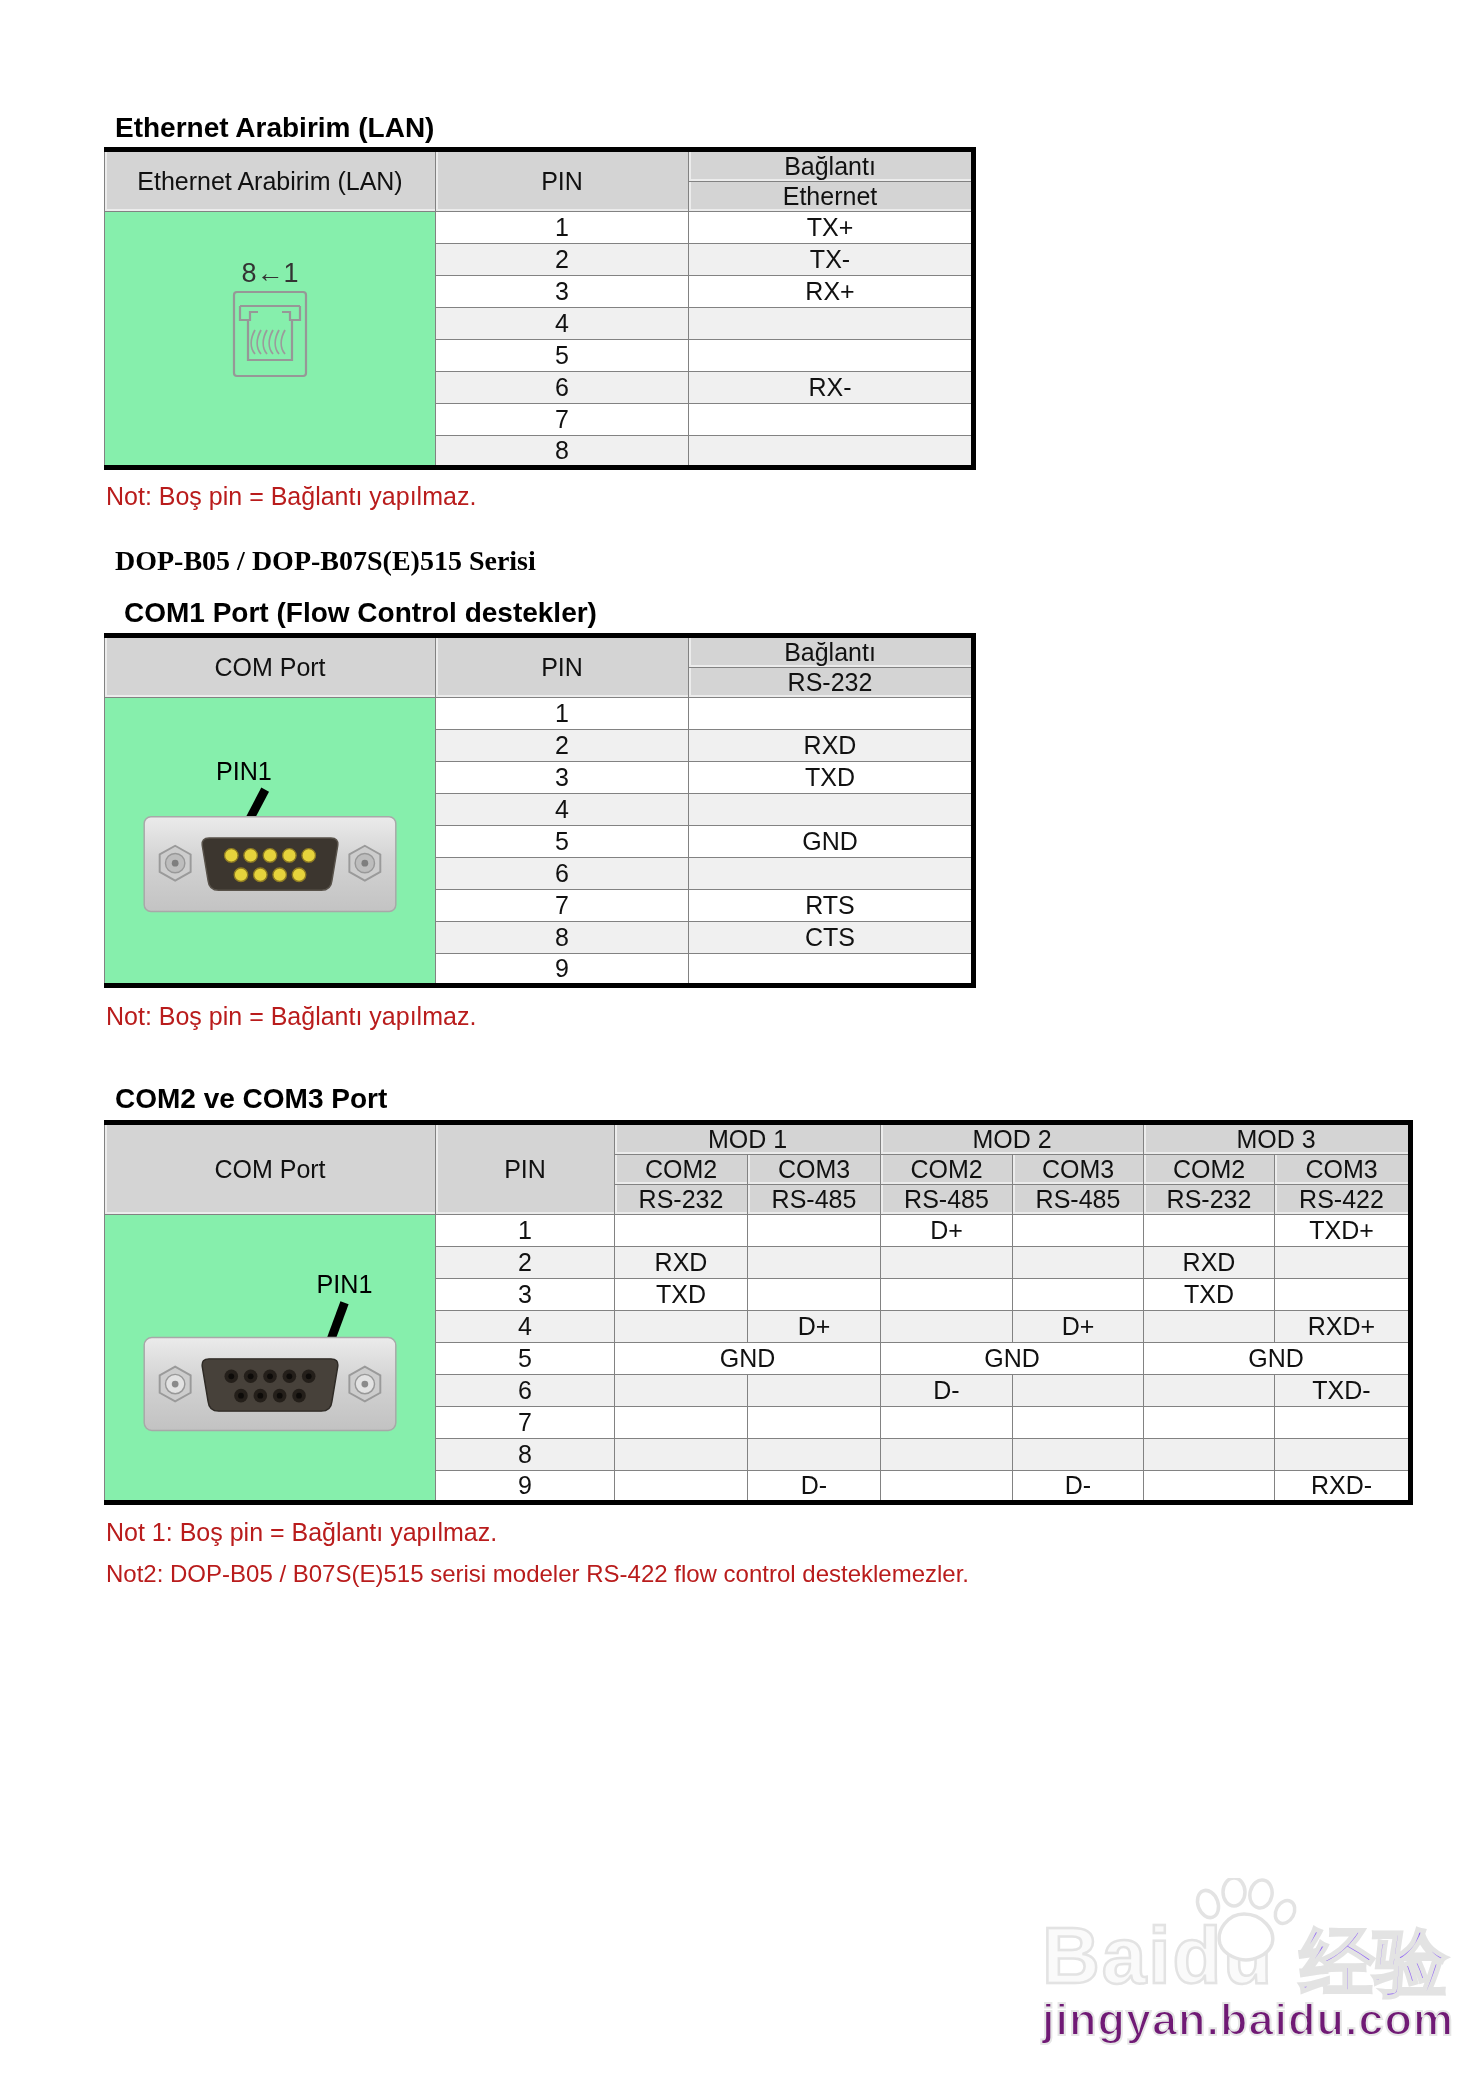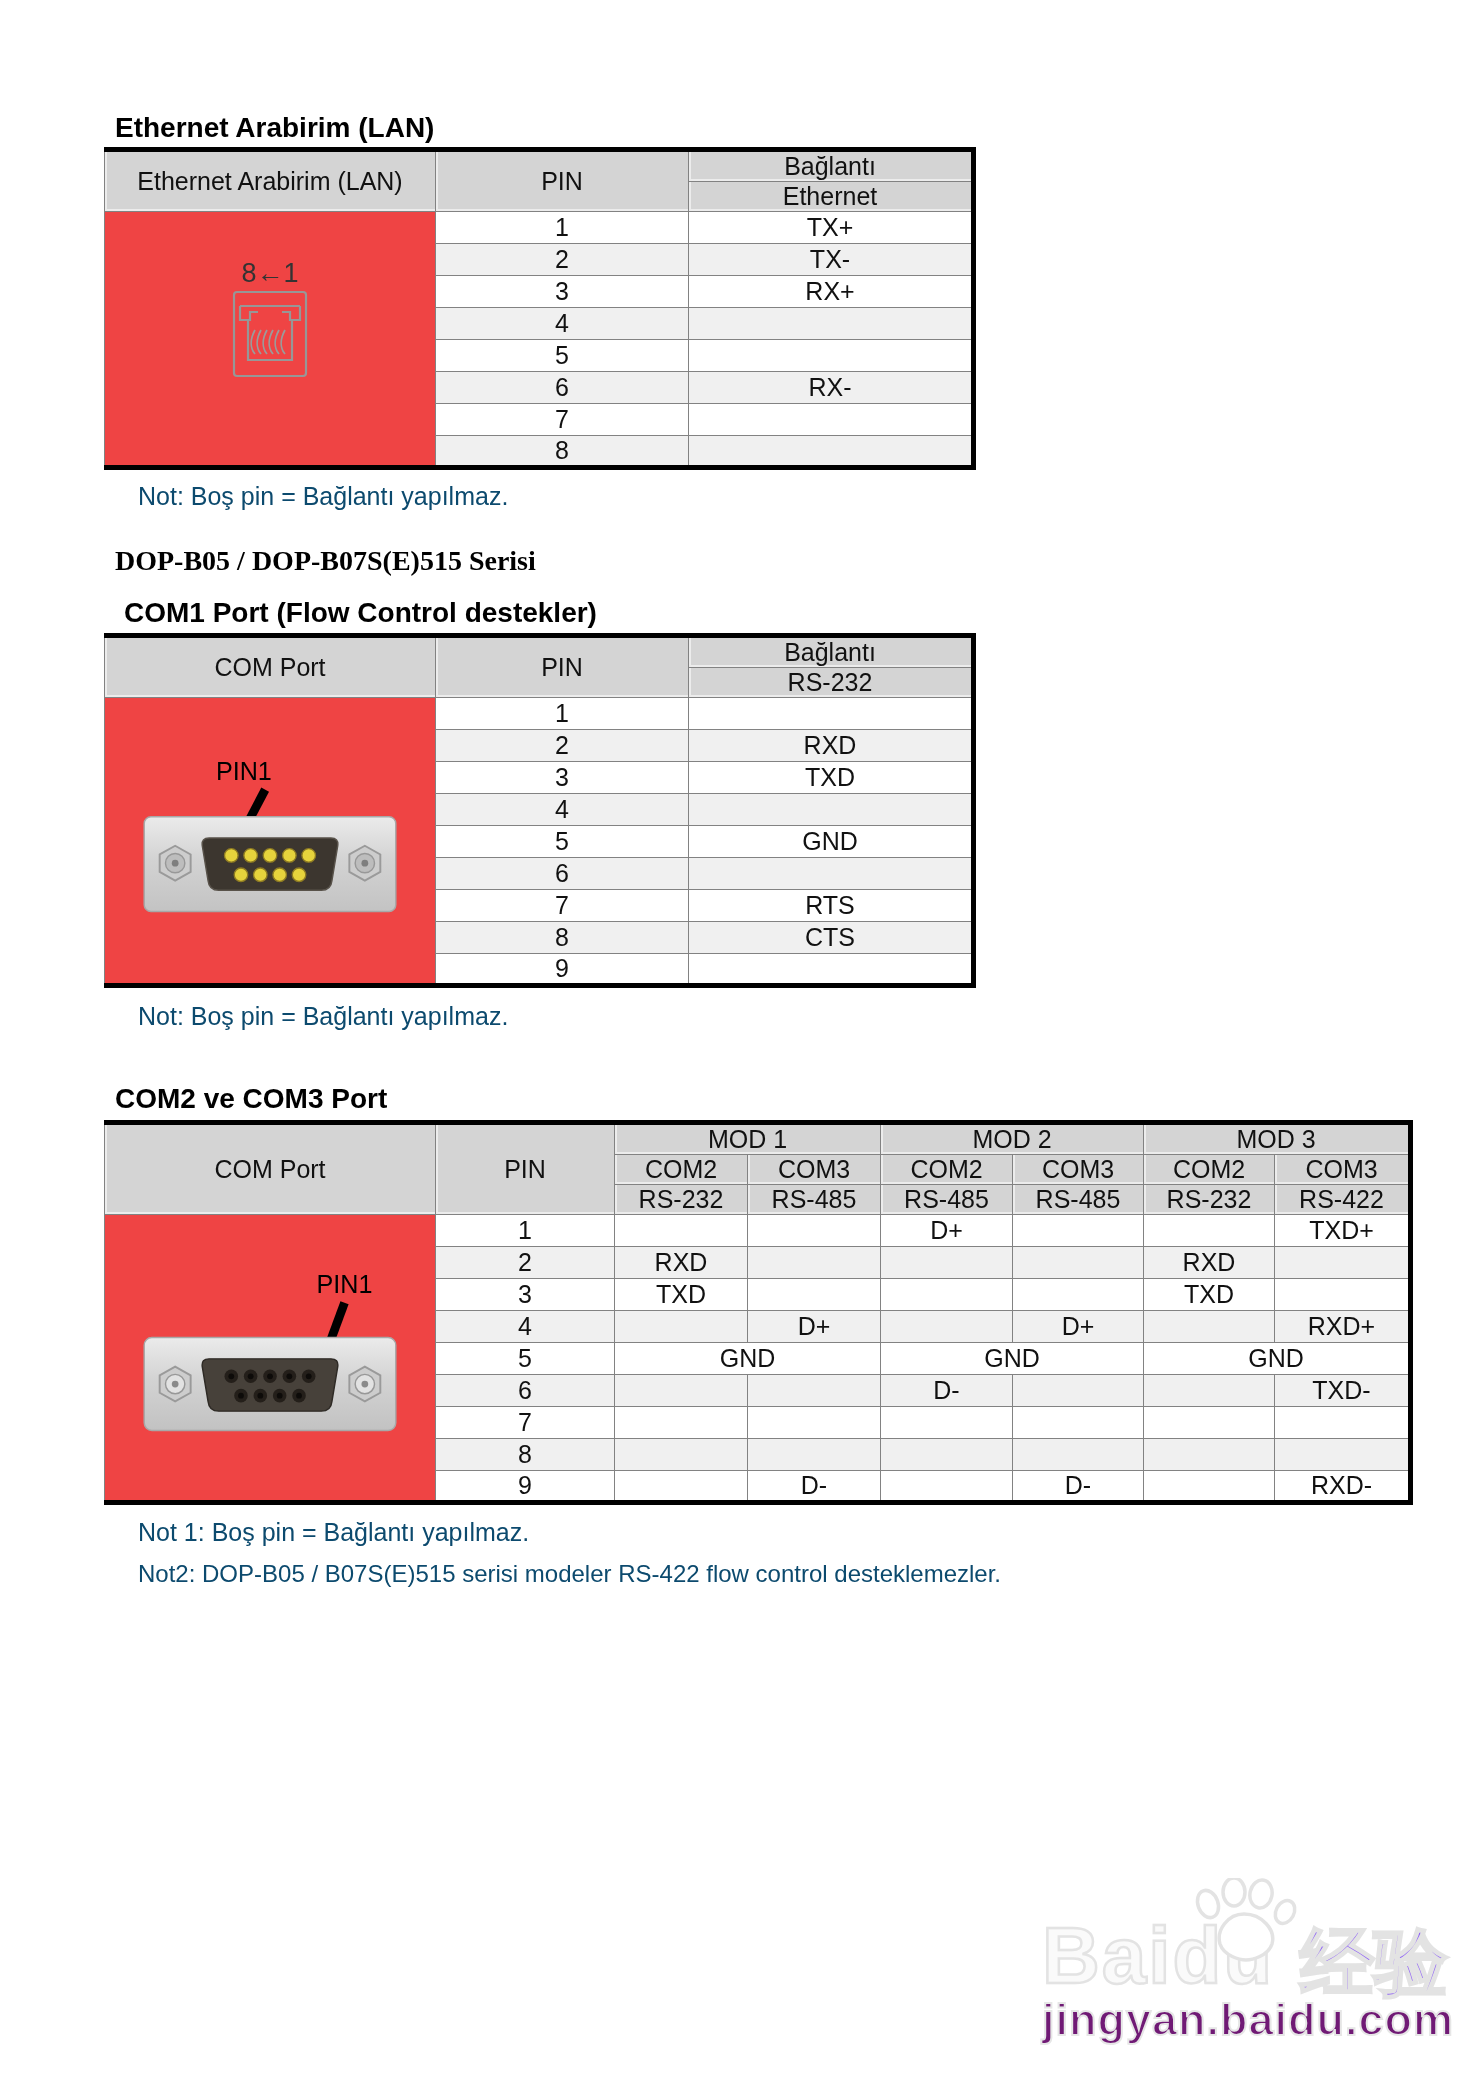--- a/index.html
+++ b/index.html
@@ -1,33 +1,33 @@
 <!DOCTYPE html>
 <html><head>
 <meta charset="utf-8">
 <style>
   html,body{margin:0;padding:0;background:#fff;}
   .page{position:relative;width:1472px;height:2096px;background:#ffffff;
         font-family:"Liberation Sans", sans-serif;color:#111;overflow:hidden;}
   .abs{position:absolute;}
   .h{font-weight:bold;font-size:28px;color:#000;white-space:nowrap;}
-  .note{font-size:25px;color:#0c4a6e;white-space:nowrap;margin-left:32px;}
+  .note{font-size:25px;color:#b91c1c;white-space:nowrap;}
   .note.small{font-size:24px;}
   
   table.tbl{border-collapse:collapse;table-layout:fixed;background:#fff;
             border-top:5px solid #000;border-bottom:5px solid #000;
             border-right:5px solid #000;border-left:1px solid #8a8a8a;}
   table.tbl td{border:1px solid #828282;text-align:center;vertical-align:middle;
                font-size:25px;color:#111;padding:0;overflow:hidden;white-space:nowrap;}
   td.hd{background:#d4d4d4;box-shadow:inset 2px -2px 0 rgba(255,255,255,0.55);}
   tr.hr{height:29px;}
   tr.hr3{height:30px;}
   tr.br{height:32px;}
   tr.stripe td.dc{background:#f0f0f0;}
-  td.imgc{background:#ef4444;}
+  td.imgc{background:#86efac;}
   .t12{width:869px;}
   .t3{width:1306px;}
   
   .footer{left:0;top:1990px;width:1440px;text-align:center;font-size:22px;color:#222;}
   .wm{left:1042px;top:1884px;width:420px;color:#ededed;}
   .wm-l1{position:relative;height:104px;}
   .wm-baidu{position:absolute;left:0;top:26px;font-size:80px;font-weight:bold;
             color:#fafafa;-webkit-text-stroke:2.5px #e3e3e3;letter-spacing:2px;}
   .wm-cn{position:absolute;left:258px;top:30px;font-size:74px;font-weight:bold;
          color:#8b5cf6;-webkit-text-stroke:2.5px #e3e3e3;}

